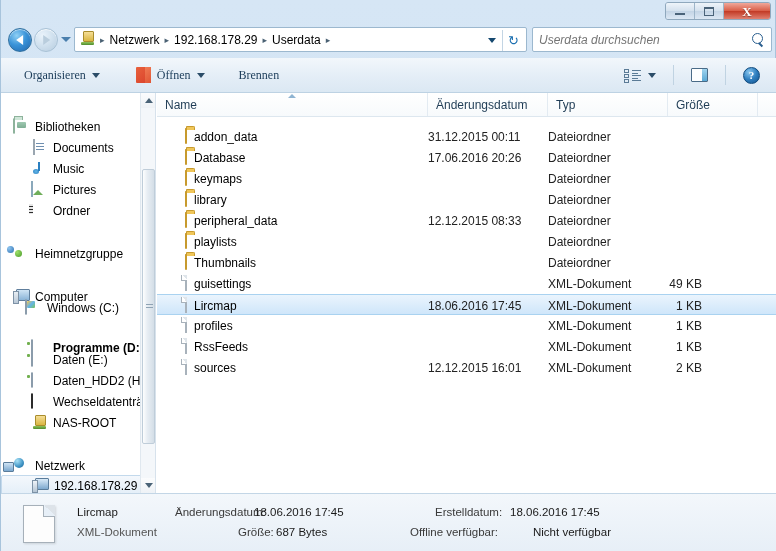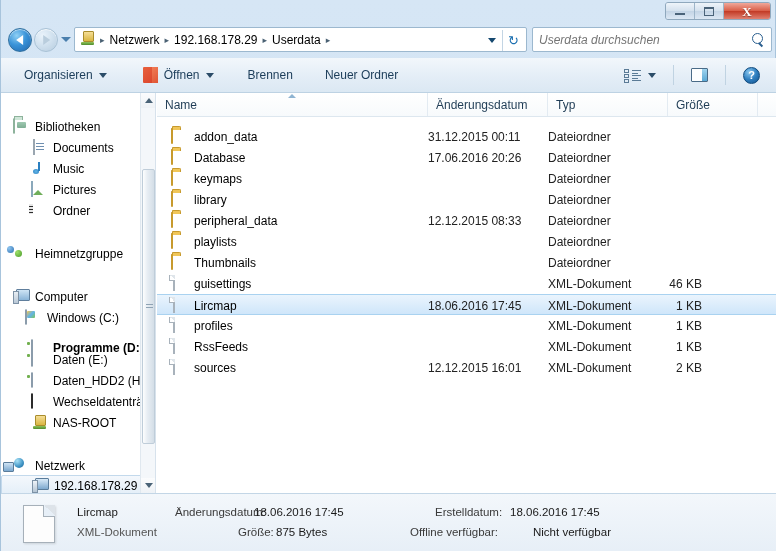--- a/index.html
+++ b/index.html
@@ -234,20 +234,21 @@
 
   
   .toolbar {
     position: absolute;
     left: 0; top: 58px;
     width: 776px; height: 35px;
     background: linear-gradient(180deg,#f2f7fb 0%, #e5eef7 50%, #dbe8f3 100%);
     border-bottom: 1px solid #bdd2e3;
     display: flex;
     align-items: center;
+    font-family: Liberation Serif, serif;
   }
   .tb-item {
     display: flex;
     align-items: center;
     height: 26px;
     padding: 0 9px;
     font-size: 12px;
     color: #1b3c59;
     white-space: nowrap;
   }
@@ -461,21 +462,21 @@
   .cell {
     position: absolute;
     top: 0;
     height: 21px;
     display: flex;
     align-items: center;
     font-size: 12px;
     color: #000000;
     white-space: nowrap;
   }
-  .cell.name { left: 14px; }
+  .cell.name { left: 14px; text-align: right; }
   .cell.date { left: 271px; color: #222222; }
   .cell.type { left: 391px; color: #222222; }
   .cell.size {
     left: 471px;
     width: 74px;
     justify-content: flex-end;
     color: #222222;
   }
   .row-ico {
     width: 16px; height: 16px;
@@ -892,23 +893,20 @@
       <span>Organisieren</span>
       <span class="tb-caret"></span>
     </div>
     <div class="tb-item" style="margin-left:18px;">
       <span class="office-icon"></span>
       <span>Öffnen</span>
       <span class="tb-caret"></span>
     </div>
     <div class="tb-item" style="margin-left:16px;">
       <span>Brennen</span>
-    </div>
-    <div class="tb-item" style="margin-left:14px;">
-      <span>Neuer Ordner</span>
     </div>
 
     <div class="tb-right">
       <div class="tb-item">
         <span class="icon-views">
           <span class="vcol" style="top:1px;"></span>
           <span class="vcol" style="top:6px;"></span>
           <span class="vcol" style="top:11px;"></span>
           <span class="vline" style="top:2px;width:9px;"></span>
           <span class="vline" style="top:5px;width:6px;"></span>
@@ -954,21 +952,21 @@
             <span>Ordner</span>
           </div>
           <div class="nav-row" style="top: 150px;">
             <span class="nav-ico"><span class="ic-home"></span></span>
             <span>Heimnetzgruppe</span>
           </div>
           <div class="nav-row" style="top: 193px;">
             <span class="nav-ico"><span class="ic-computer"></span></span>
             <span>Computer</span>
           </div>
-          <div class="nav-row indent" style="top: 214px; padding-left: 24px;">
+          <div class="nav-row indent" style="top: 204px; padding-left: 24px;">
             <span class="nav-ico"><span class="ic-drivewin"></span></span>
             <span>Windows (C:)</span>
           </div>
           <div class="nav-row indent" style="top: 244px; font-weight: bold;">
             <span class="nav-ico"><span class="ic-drive"></span></span>
             <span>Programme (D:)</span>
           </div>
           <div class="nav-row indent" style="top: 256px;">
             <span class="nav-ico"><span class="ic-drive"></span></span>
             <span>Daten (E:)</span>
@@ -1088,21 +1086,21 @@
             <div class="cell type">Dateiordner</div>
             <div class="cell size"></div>
           </div>
           <div class="row" style="top: 180px;">
             <div class="cell name">
               <span class="row-ico"><span class="ic-doc"></span></span>
               <span>guisettings</span>
             </div>
             <div class="cell date"></div>
             <div class="cell type">XML-Dokument</div>
-            <div class="cell size">46 KB</div>
+            <div class="cell size">49 KB</div>
           </div>
           <div class="row selected" style="top: 201px;">
             <div class="cell name">
               <span class="row-ico"><span class="ic-doc"></span></span>
               <span>Lircmap</span>
             </div>
             <div class="cell date">18.06.2016 17:45</div>
             <div class="cell type">XML-Dokument</div>
             <div class="cell size">1 KB</div>
           </div>
@@ -1140,21 +1138,21 @@
   <div class="details">
     <div class="det-icon"></div>
 
     <span class="det-field det-title" style="left:76px; top:12px;">Lircmap</span>
     <span class="det-field det-lbl" style="left:76px; top:32px; color:#555;">XML-Dokument</span>
 
     <span class="det-field det-lbl" style="left:174px; top:12px;">Änderungsdatum:</span>
     <span class="det-field det-val" style="left:253px; top:12px;">18.06.2016 17:45</span>
 
     <span class="det-field det-lbl" style="left:237px; top:32px;">Größe:</span>
-    <span class="det-field det-val" style="left:275px; top:32px;">875 Bytes</span>
+    <span class="det-field det-val" style="left:275px; top:32px;">687 Bytes</span>
 
     <span class="det-field det-lbl" style="left:434px; top:12px;">Erstelldatum:</span>
     <span class="det-field det-val" style="left:509px; top:12px;">18.06.2016 17:45</span>
 
     <span class="det-field det-lbl" style="left:409px; top:32px;">Offline verfügbar:</span>
     <span class="det-field det-val" style="left:500px; top:32px;padding-left:32px;">Nicht verfügbar</span>
   </div>
 
 </div>
 

